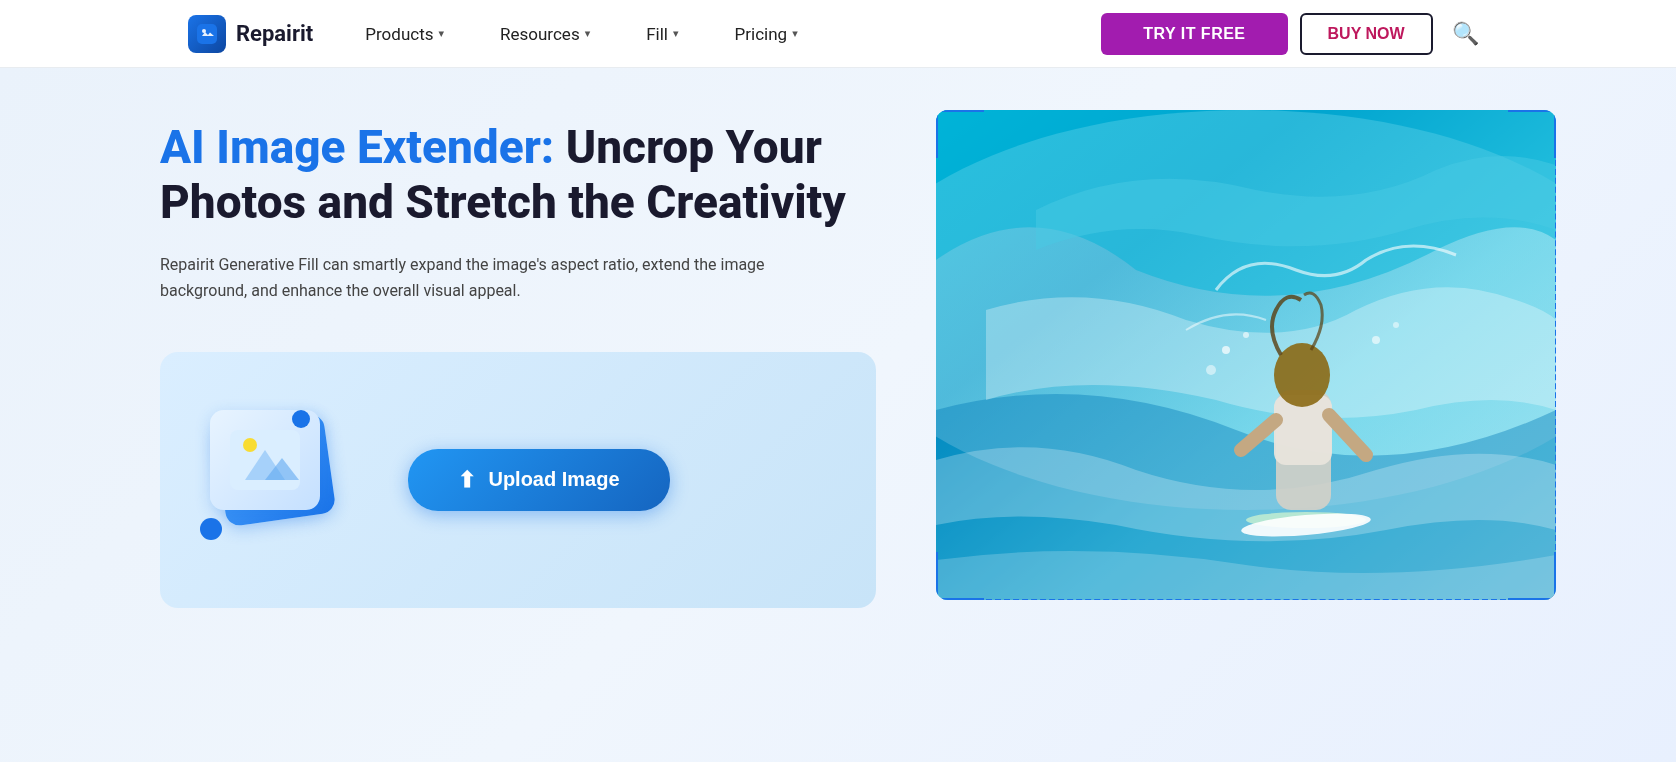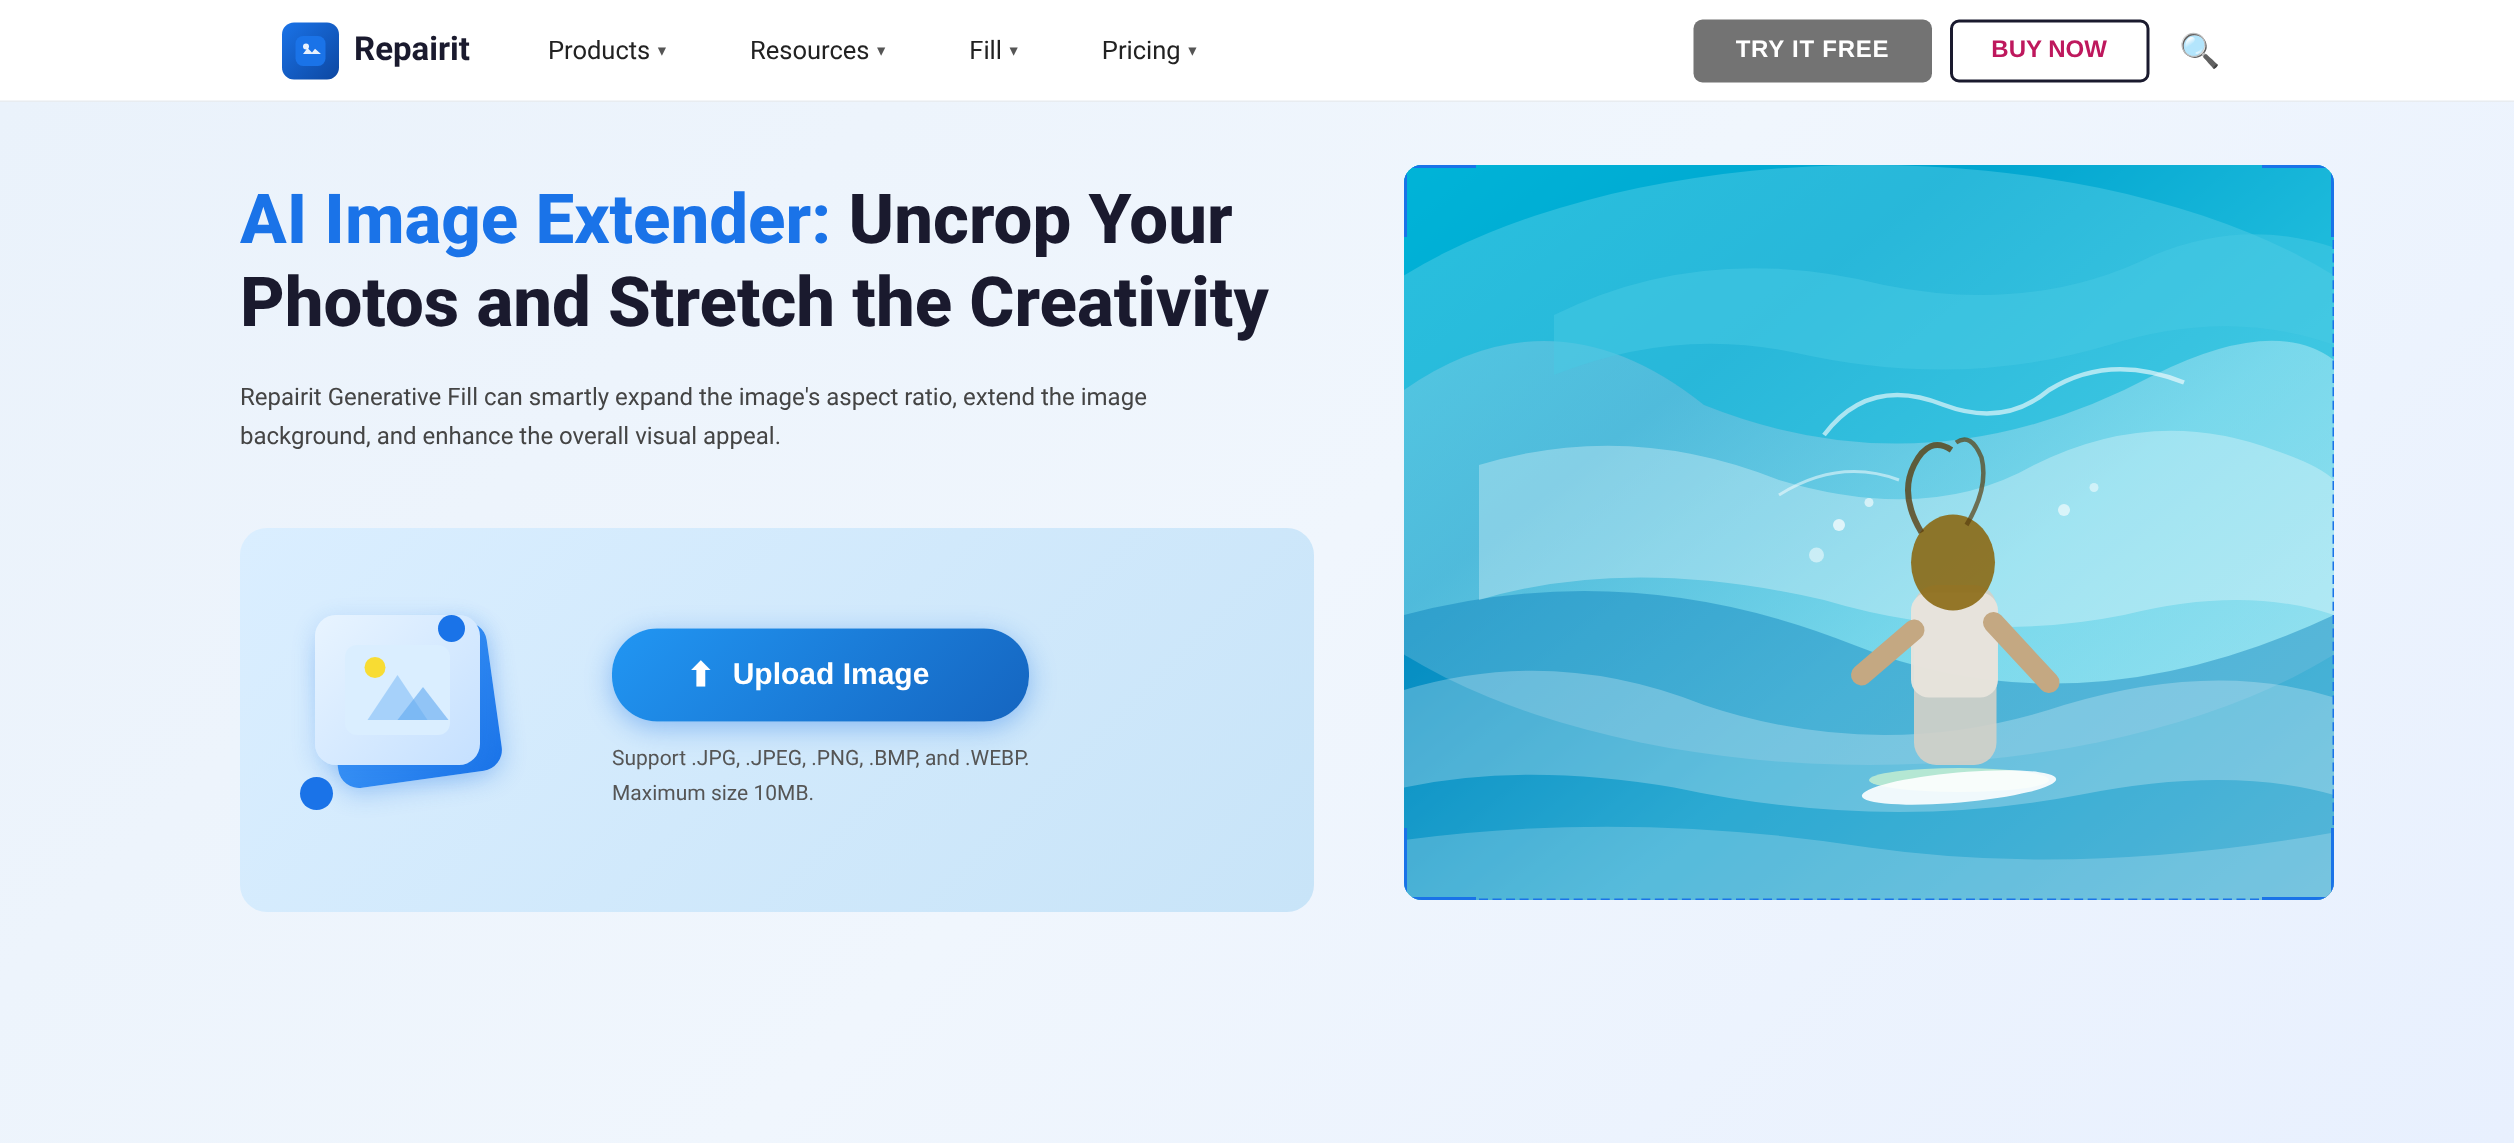--- a/index.html
+++ b/index.html
@@ -73,25 +73,25 @@
       font-size: 11px;
       color: #555;
     }
     .nav-actions {
       display: flex;
       align-items: center;
       gap: 12px;
       margin-left: auto;
     }
     .btn-try {
-      background: #737373;
+      background: #a21caf;
       color: #fff;
       border: none;
       border-radius: 6px;
-      padding: 12px 28px;
+      padding: 12px 42px;
       font-size: 16px;
       font-weight: 700;
       cursor: pointer;
       letter-spacing: 0.5px;
     }
     .btn-buy {
       background: #fff;
       color: #be185d;
       border: 2px solid #1a1a2e;
       border-radius: 6px;
@@ -392,24 +392,20 @@
             <div class="img-icon-dot"></div>
           </div>
           <div class="img-icon-corner"></div>
         </div>
       </div>
       <div class="upload-right">
         <button class="upload-btn">
           <span class="upload-cloud-icon">⬆</span>
           <span>Upload Image</span>
         </button>
-        <div class="upload-hint">
-          <div>Support .JPG, .JPEG, .PNG, .BMP, and .WEBP.</div>
-          <div>Maximum size 10MB.</div>
-        </div>
       </div>
     </div>
 
   </div>
 
   <div class="right-panel">
     <div class="image-preview-container">
 
       <div class="surfer-image">
         <svg width="100%" height="100%" viewBox="0 0 620 490" preserveAspectRatio="xMidYMid slice">

